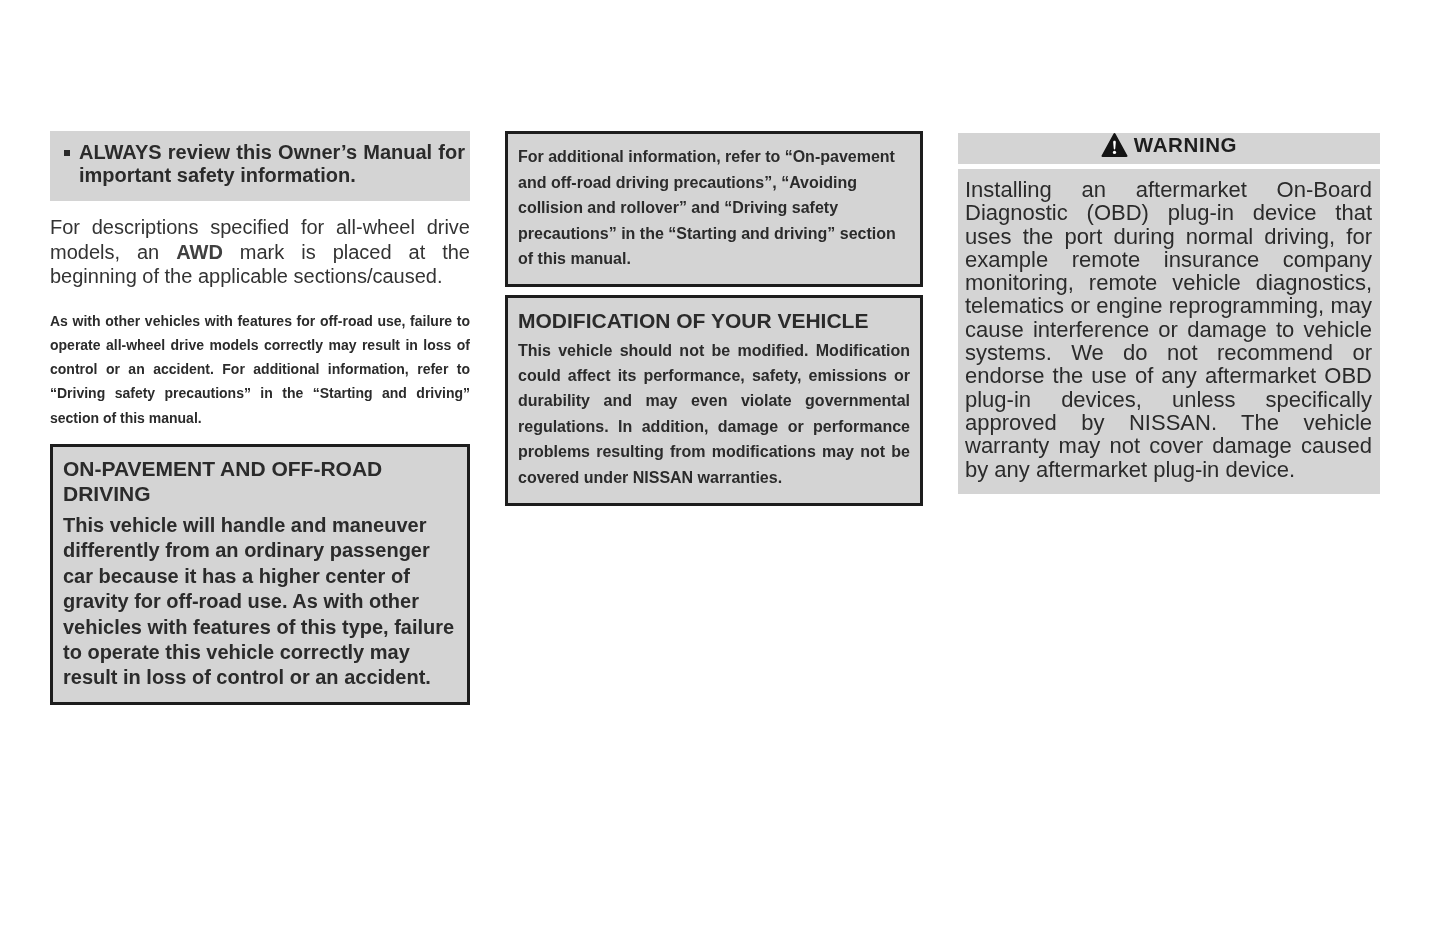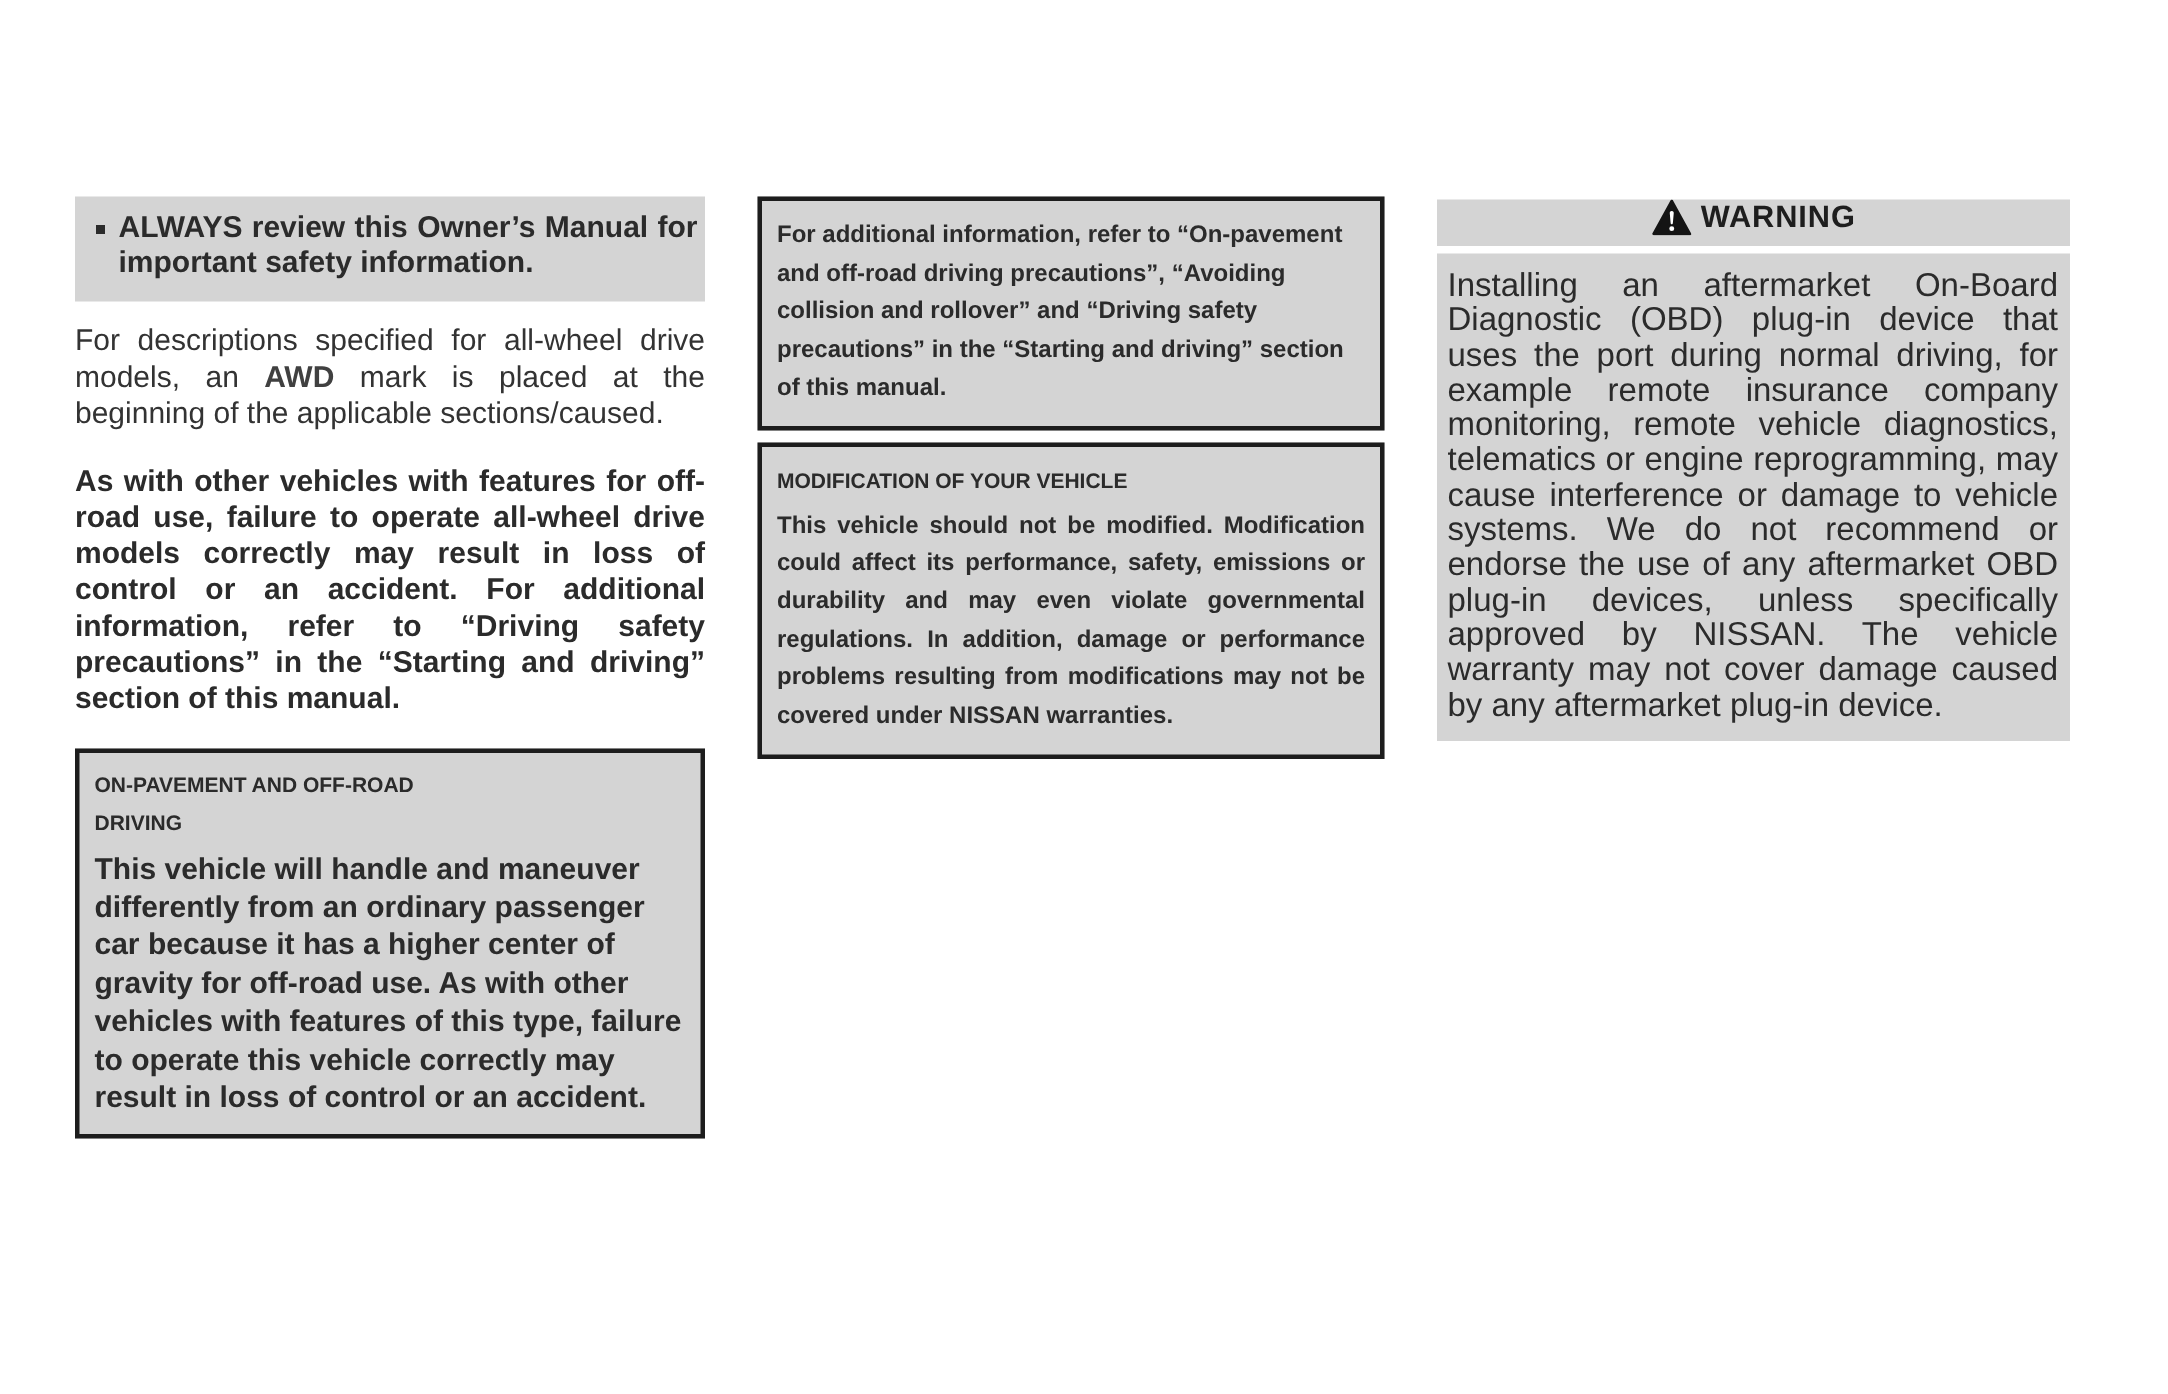--- a/index.html
+++ b/index.html
@@ -31,26 +31,26 @@
   .bullet-text {
     flex: 1; font-weight: bold; font-size: 20px; line-height: 23px;
     text-align: justify;
   }
   .awd-para {
     margin-top: 14px; font-size: 20px; line-height: 24.5px;
     font-weight: normal; color: #333333; text-align: justify;
   }
   .awd-para .awd-mark { font-weight: bold; color: #404040; }
   .offroad-para {
-    margin-top: 16px; font-weight: bold; font-size: 20px;
+    margin-top: 16px; font-weight: bold; font-size: 14px;
     line-height: 24.3px; text-align: justify;
   }
   .onpavement-box { margin-top: 7px; padding: 9px 12px 11px 10px; }
   .box-title {
-    font-weight: bold; font-size: 14px; line-height: 25px;
+    font-weight: bold; font-size: 21px; line-height: 25px;
     white-space: pre-line;
   }
   .onpavement-body {
     margin-top: 7px; font-weight: bold; font-size: 20px; line-height: 25.4px;
   }
 
   
   .info-box {
     padding: 10px 12px 12px 10px;
     font-weight: bold; font-size: 16px; line-height: 25.5px;

